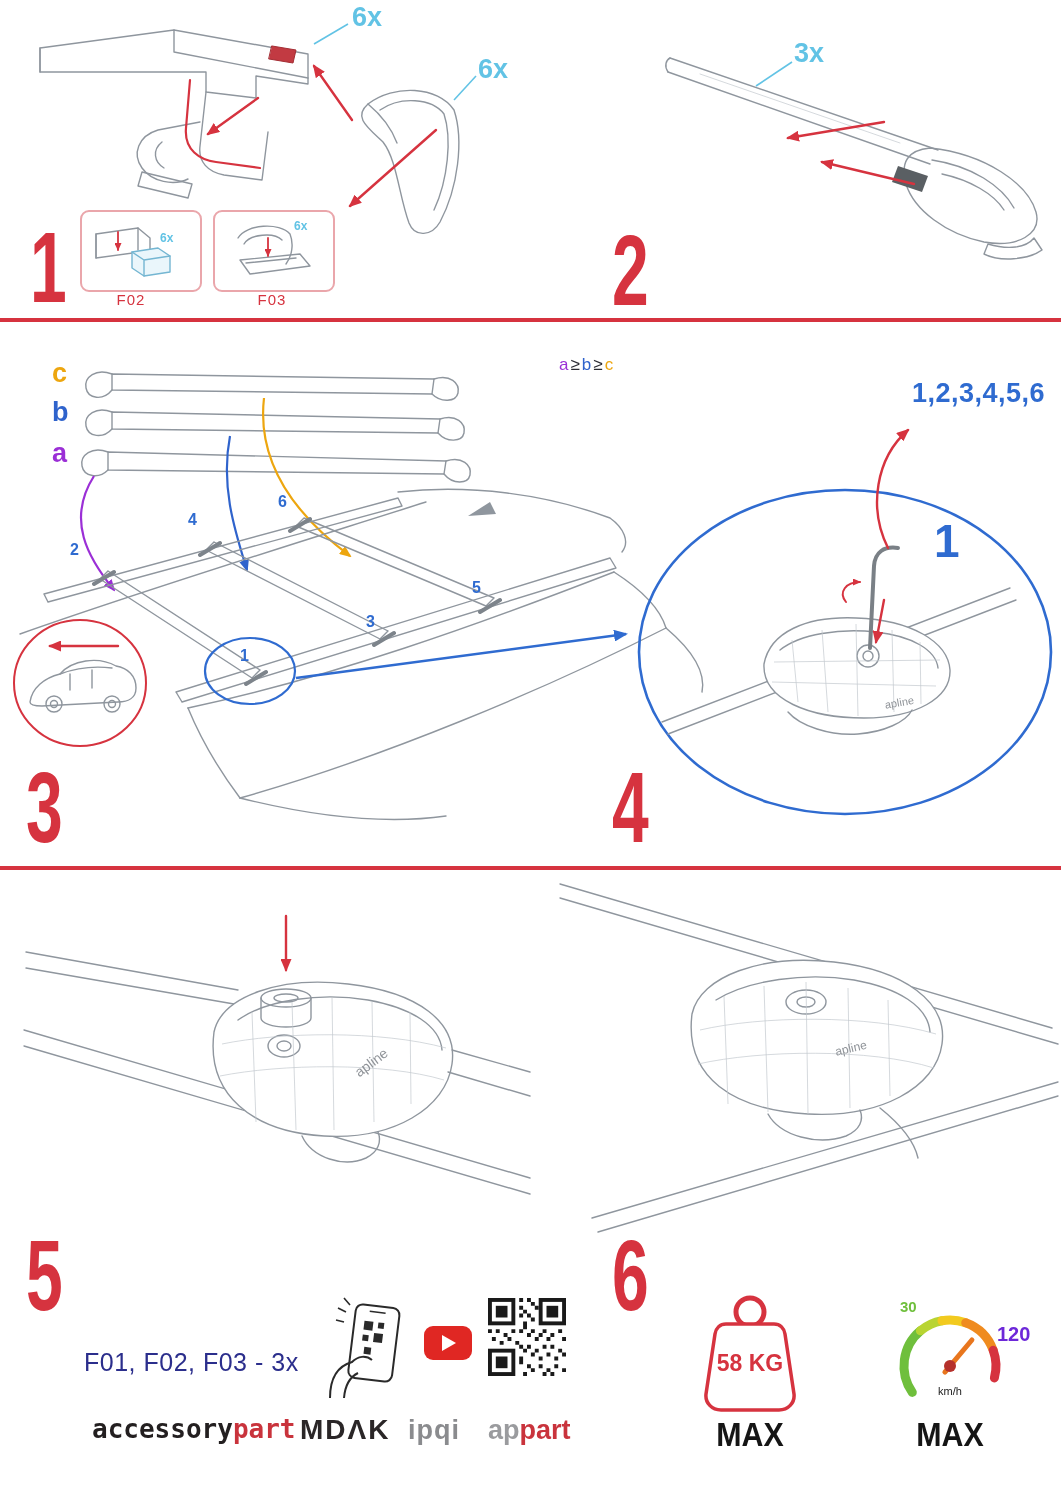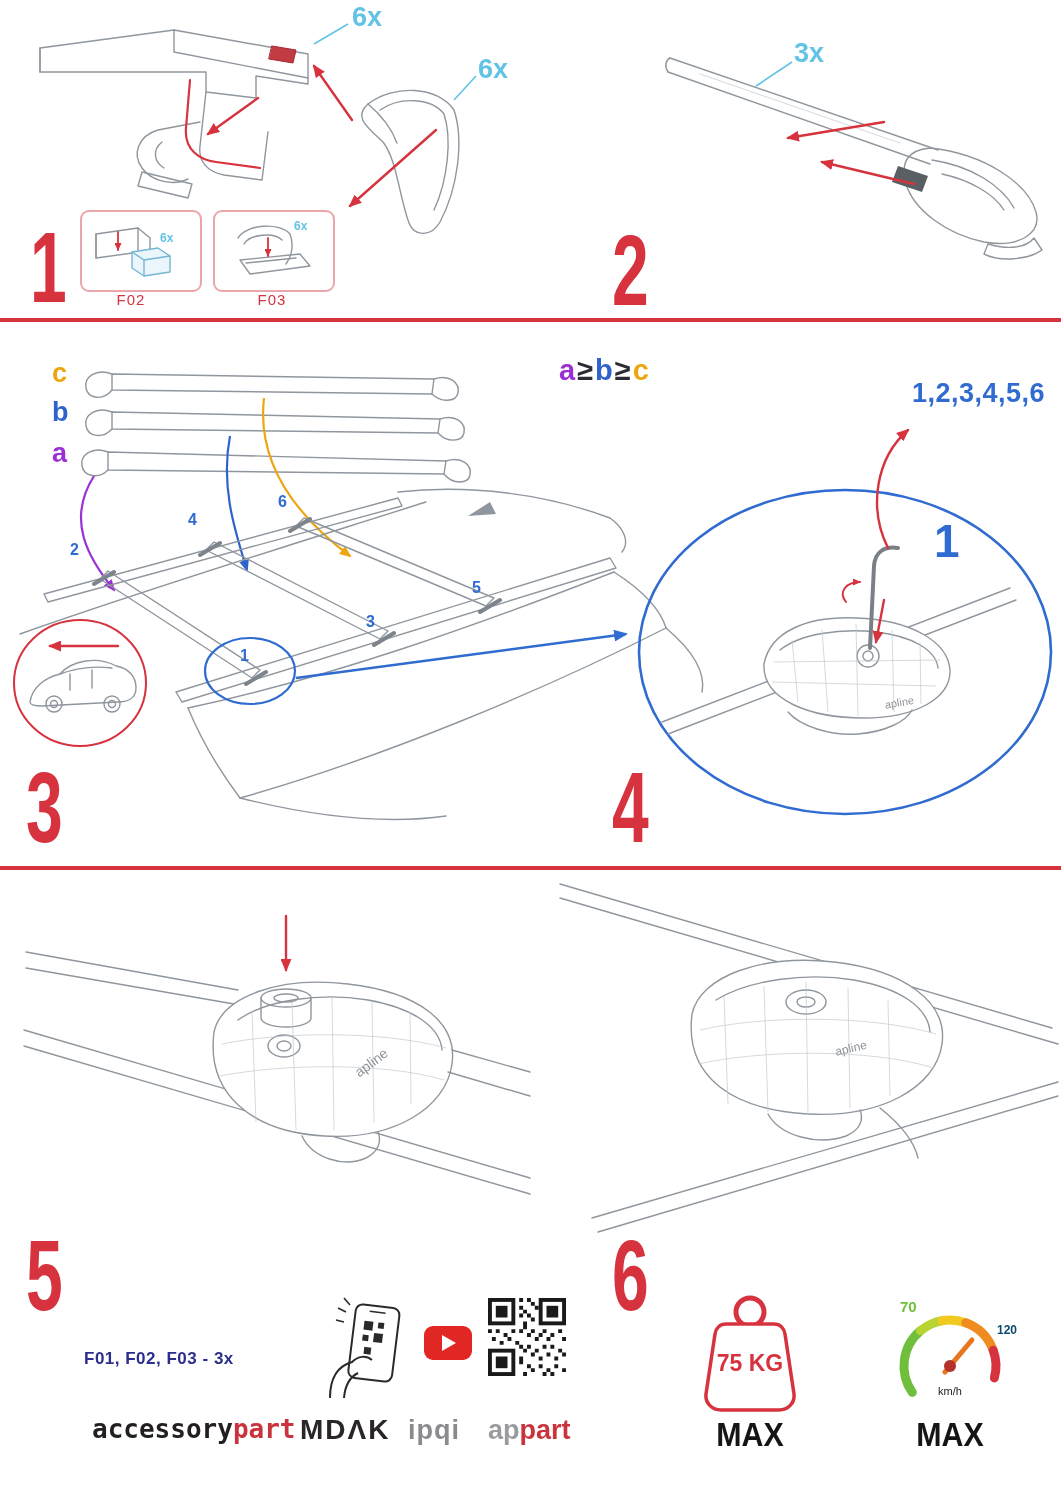--- a/index.html
+++ b/index.html
@@ -9,38 +9,38 @@
   .t{position:absolute;white-space:nowrap;line-height:1;}
   .divider{position:absolute;left:0;width:100%;height:4px;background:#d6333f;}
   .step-num{font-size:100px;font-weight:700;color:#d6333f;transform:scaleX(.66);
             transform-origin:left top;letter-spacing:-2px;}
   .qty{font-size:27px;font-weight:700;color:#62c3e5;}
   .qty-sm{font-size:12px;font-weight:700;color:#62c3e5;}
   .thumb{position:absolute;width:118px;height:78px;border:2px solid #eaa6ab;border-radius:9px;background:#fff;}
   .thumb-label{font-size:15px;color:#d6333f;width:118px;text-align:center;letter-spacing:1px;}
   .bar-label{font-size:27px;font-weight:700;}
   .c-purple{color:#9b2fd6}.c-blue{color:#2f63cc}.c-orange{color:#eda60f}
-  .rule{font-size:29px;font-weight:700;}
+  .rule{font-size:17px;font-weight:400;}
   .rule span{padding:0 1px;}
   .ge{color:#2b2b33;}
   .pos-num{font-size:16px;font-weight:700;color:#2f6bd0;}
   .seq{font-size:27px;font-weight:700;color:#2f6bd0;letter-spacing:.5px;}
   .big-one{font-size:46px;font-weight:700;color:#2f6bd0;}
   .brand-sm{font-size:11px;color:#8f9398;transform-origin:left top;}
-  .parts-line{font-size:17px;font-weight:700;color:#2b2e8c;letter-spacing:.5px;text-align:center;}
+  .parts-line{font-size:25px;font-weight:400;color:#2b2e8c;letter-spacing:.5px;text-align:center;}
   .logo-accessory{font-family:"DejaVu Sans Mono",monospace;font-size:26px;font-weight:700;color:#231f20;}
   .logo-part{color:#c9333c;}
   .logo-mdak{font-size:28px;font-weight:700;color:#2a2627;letter-spacing:2px;}
   .logo-ipqi{font-size:27px;font-weight:700;color:#8a8b8e;letter-spacing:1px;}
   .logo-apline{font-size:27px;font-weight:700;color:#9a9b9e;}
   .logo-apline .line{color:#c9333c;}
   .kg{font-size:23px;font-weight:700;color:#d6333f;}
   .max{font-size:33px;font-weight:700;color:#151515;}
   .g60{font-size:15px;font-weight:700;color:#6fbf3c;}
-  .g120{font-size:12px;font-weight:700;color:#0c4a6e;}
+  .g120{font-size:20px;font-weight:700;color:#6d28d9;}
   .kmh{font-size:11px;color:#222;}
   
   .sk{stroke:#8f969e;fill:none;stroke-width:1.4;stroke-linecap:round;stroke-linejoin:round;}
   .sk-thin{stroke:#c3c9ce;fill:none;stroke-width:.7;}
   .red{stroke:#d6333f;fill:none;stroke-width:2.4;stroke-linecap:round;}
   .cyanline{stroke:#62c3e5;stroke-width:1.6;fill:none;}
 </style>
 </head>
 <body>
 
@@ -332,21 +332,21 @@
 
   <div class="t logo-accessory" style="left:92px;top:1416px">
     <span>accessory</span><span class="logo-part">part</span>
   </div>
   <div class="t logo-mdak" style="left:300px;top:1416px">MDΛK</div>
   <div class="t logo-ipqi" style="left:408px;top:1417px">ipqi</div>
   <div class="t logo-apline" style="left:488px;top:1417px">
     <span>ap</span><span class="line">part</span>
   </div>
 
-  <div class="t kg" style="left:750px;top:1352px;transform:translateX(-50%)">75 KG</div>
+  <div class="t kg" style="left:750px;top:1352px;transform:translateX(-50%)">58 KG</div>
   <div class="t max" style="left:750px;top:1418px;transform:translateX(-50%) scaleX(.92)">MAX</div>
 
-  <div class="t g60" style="left:900px;top:1299px">70</div>
+  <div class="t g60" style="left:900px;top:1299px">30</div>
   <div class="t g120" style="left:997px;top:1324px">120</div>
   <div class="t kmh" style="left:950px;top:1386px;transform:translateX(-50%)">km/h</div>
   <div class="t max" style="left:950px;top:1418px;transform:translateX(-50%) scaleX(.92)">MAX</div>
 
 </div>
 
 </body></html>

